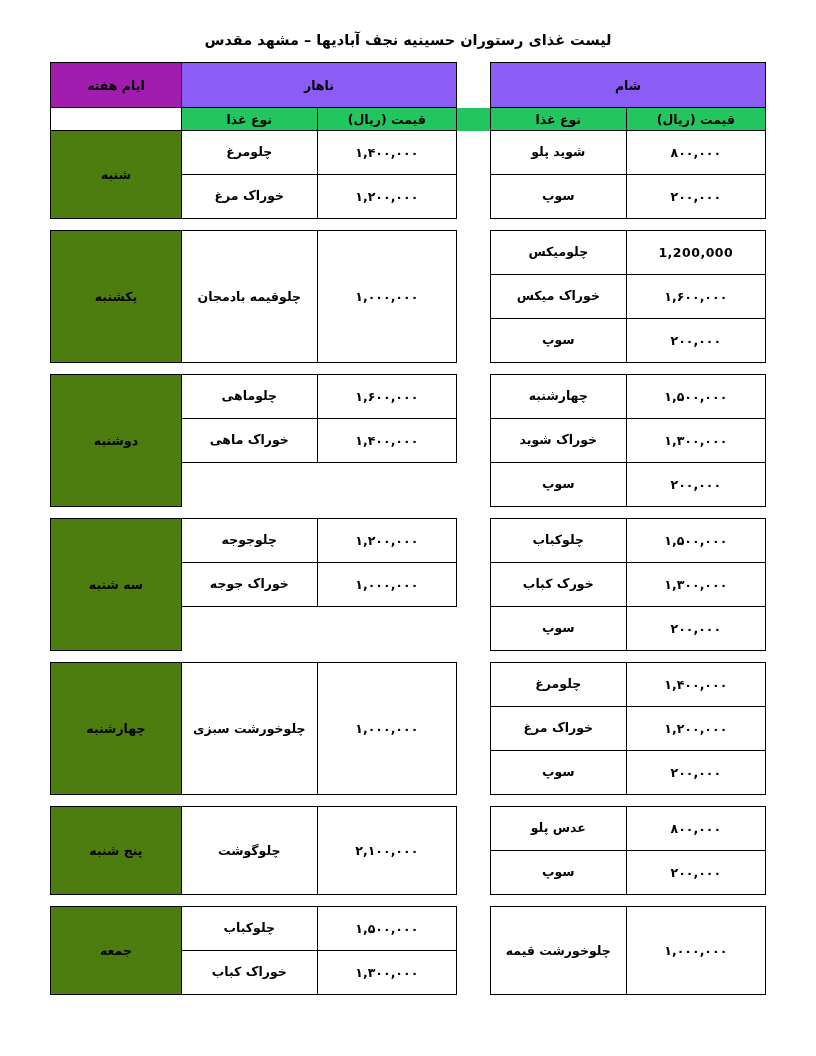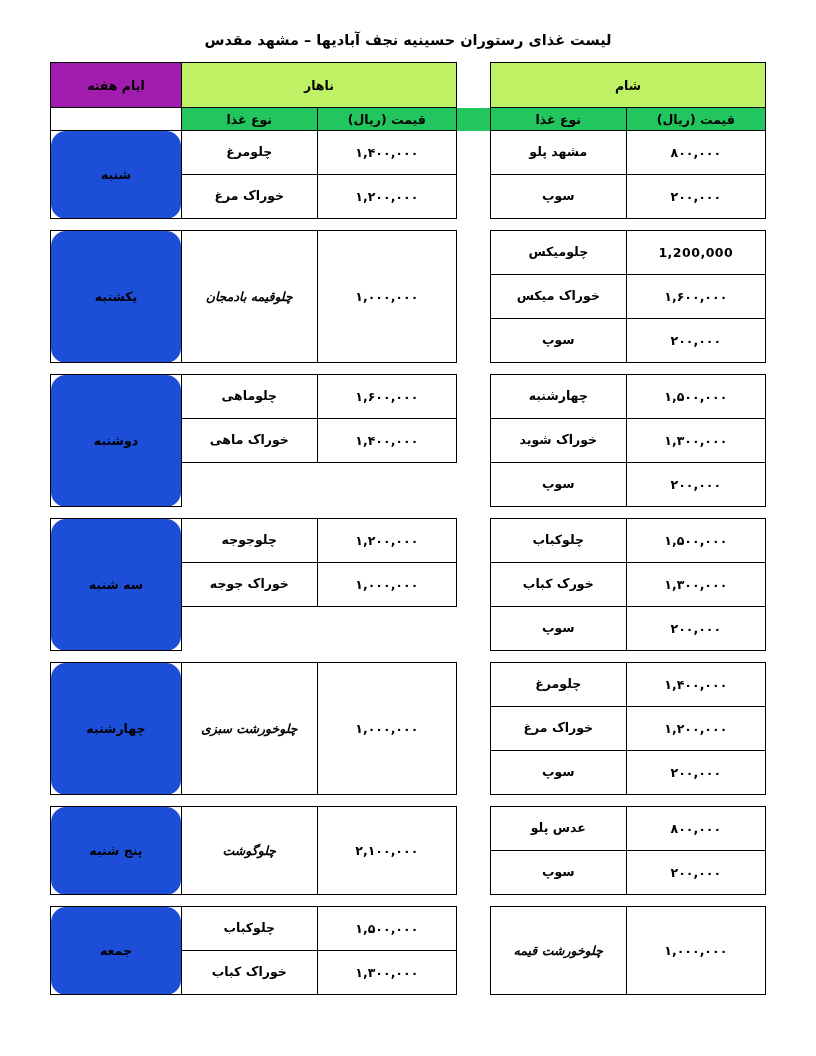--- a/index.html
+++ b/index.html
@@ -44,45 +44,44 @@
   }
   
   col.c-day    { width: 108px; }
   col.c-lname  { width: 112px; }
   col.c-lprice { width: 115px; }
   col.c-gap    { width: 28px;  }
   col.c-dname  { width: 112px; }
   col.c-dprice { width: 115px; }
 
   .hdr-main {
-    background: #bef264;
+    background: #8b5cf6;
     font-size: 20px;
     font-weight: bold;
     height: 44px;
   }
   .hdr-day {
     background: #a21caf;
     font-size: 13px;
     font-weight: bold;
     height: 44px;
   }
   .sub-hdr td, .sub-hdr th {
     font-size: 8.5px;
     font-weight: bold;
     height: 22px;
     background: #22c55e;
   }
   .sub-hdr .blank {
     background: #ffffff;
   }
   .day-cell {
-    background: #1d4ed8;
-    font-size: 13px;
-    font-weight: bold;
-    border-radius: 15px;
+    background: #4d7c0f;
+    font-size: 13px;
+    font-weight: bold;
   }
   .gap-cell {
     border: none !important;
     background: #ffffff;
   }
   .spacer-row td {
     border: none !important;
     height: 11px;
     background: #ffffff;
   }
@@ -92,21 +91,20 @@
   .item-name {
     font-size: 13px;
     line-height: 1.5;
   }
   .item-price {
     font-size: 13px;
     letter-spacing: 0.5px;
   }
   .two-line {
     line-height: 1.6;
-    font-style: italic;
   }
 </style>
 </head>
 <body>
 
 <div class="page">
 
   <div class="doc-title">لیست غذای رستوران حسینیه نجف آبادیها – مشهد مقدس</div>
 
   <table class="menu">
@@ -128,21 +126,21 @@
       <tr class="sub-hdr">
         <td>قیمت (ریال)</td>
         <td>نوع غذا</td>
         <td class="gap-cell"></td>
         <td>قیمت (ریال)</td>
         <td>نوع غذا</td>
         <td class="blank"></td>
       </tr>
     <tr class="item-row">
           <td class="item-price" rowspan="1">۸۰۰,۰۰۰</td>
-          <td class="item-name" rowspan="1">مشهد پلو</td>
+          <td class="item-name" rowspan="1">شوید پلو</td>
           <td class="gap-cell" rowspan="2"></td>
           <td class="item-price" rowspan="1">۱,۴۰۰,۰۰۰</td>
           <td class="item-name" rowspan="1">چلومرغ</td>
           <td class="day-cell" rowspan="2">شنبه</td>
         </tr>
         <tr class="item-row">
           <td class="item-price" rowspan="1">۲۰۰,۰۰۰</td>
           <td class="item-name" rowspan="1">سوپ</td>
           <td class="item-price" rowspan="1">۱,۲۰۰,۰۰۰</td>
           <td class="item-name" rowspan="1">خوراک مرغ</td>

